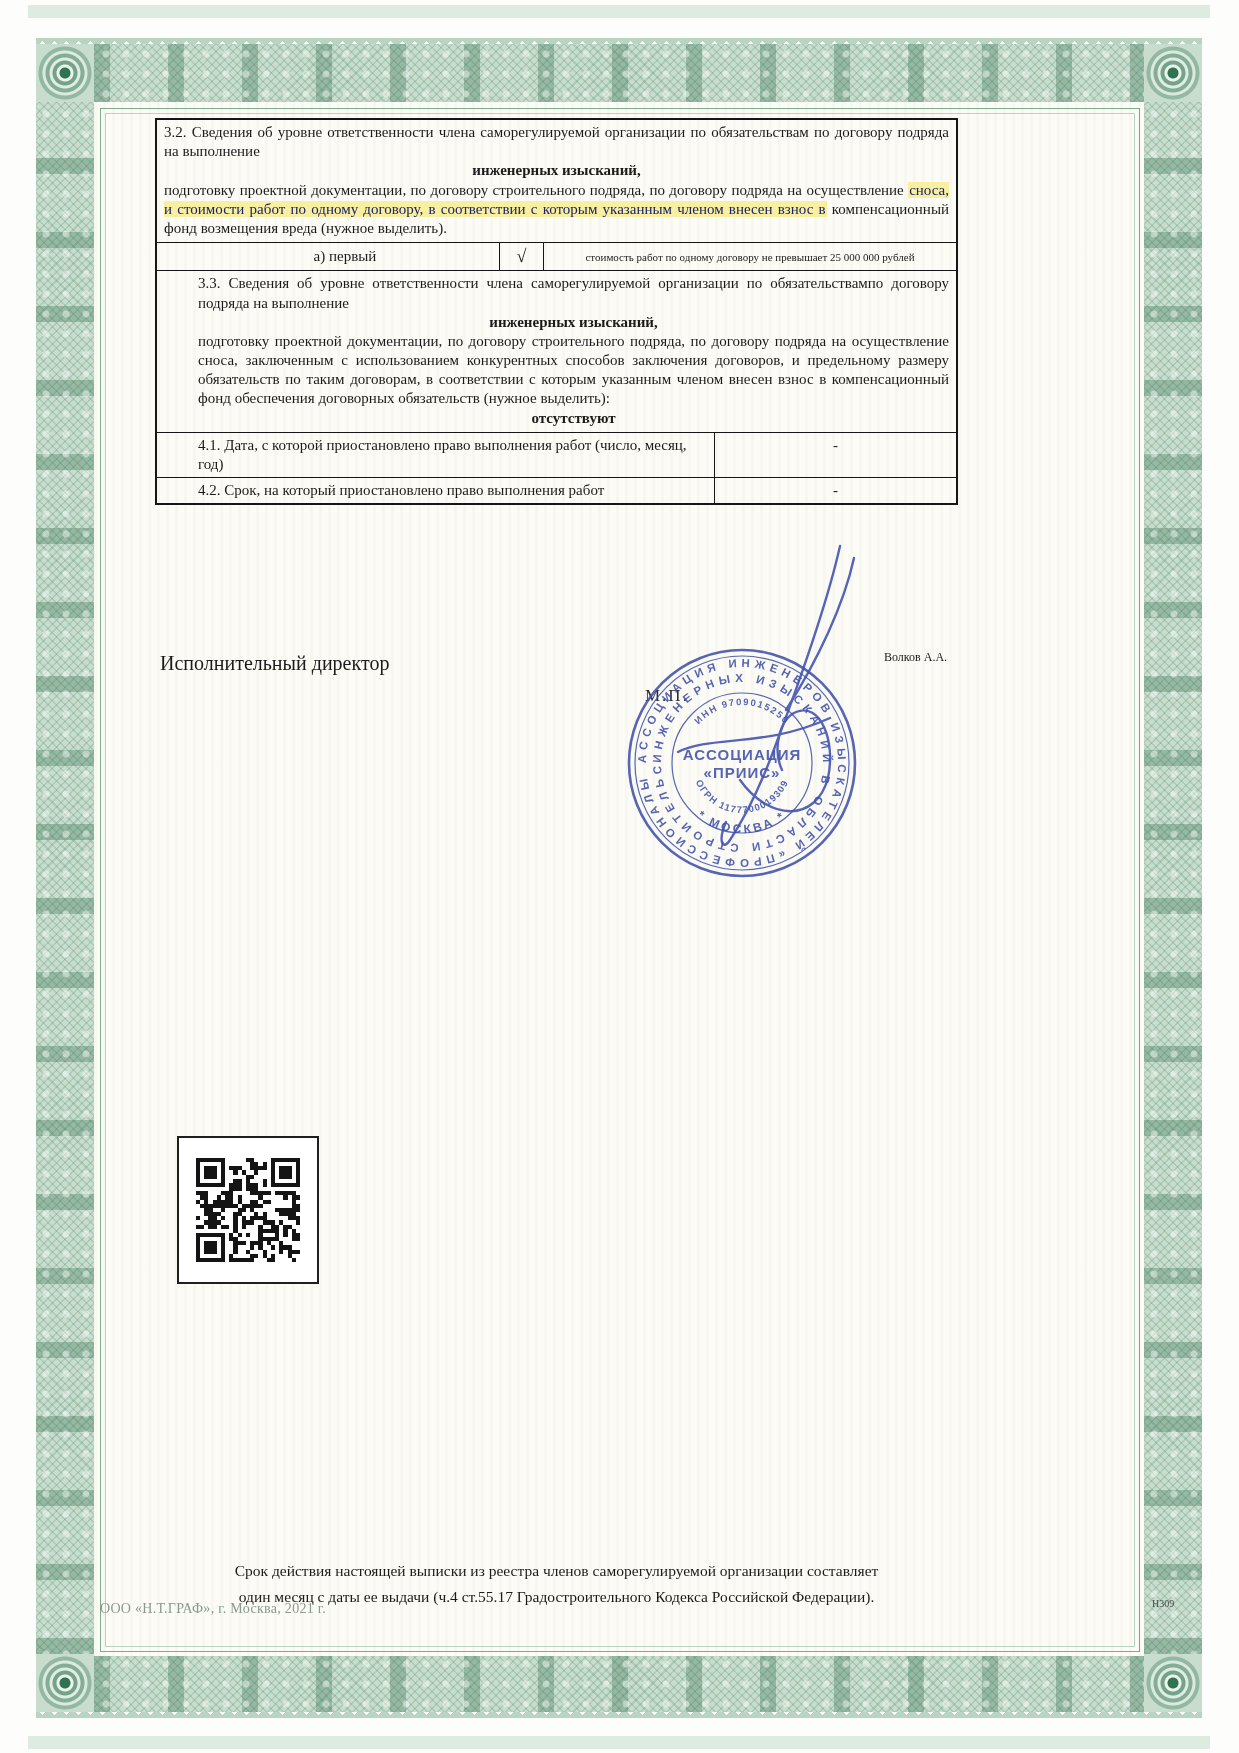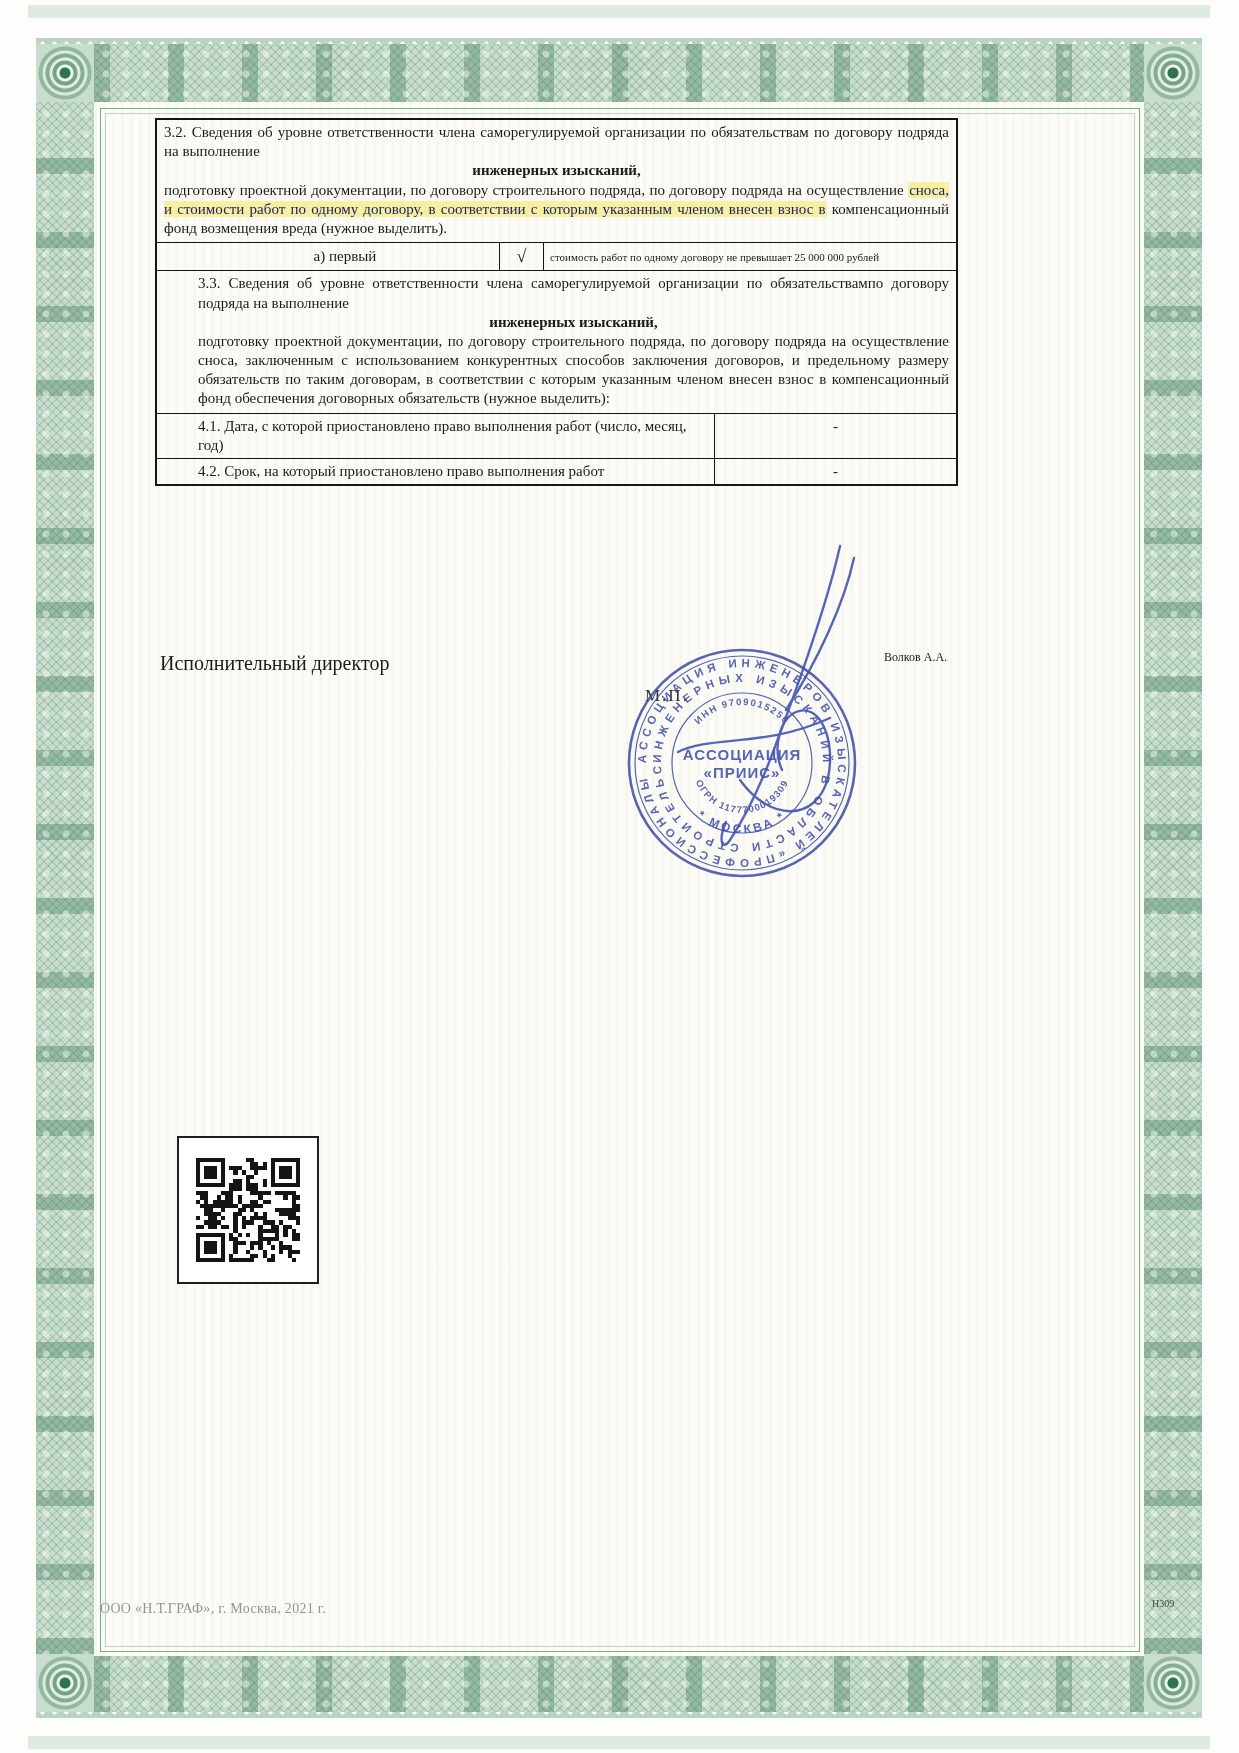--- a/index.html
+++ b/index.html
@@ -64,21 +64,21 @@
     border:2px solid #161616; box-sizing:border-box;
     font-size:15px; line-height:1.28;
   }
   .tcell{padding:3px 7px 4px 7px;}
   .center-bold{text-align:center; font-weight:bold;}
   .just{text-align:justify;}
   mark.hl{background:#f8efa0; color:#1a2468; padding:0 1px;}
   .trow{border-top:1.8px solid #161616; display:flex; box-sizing:border-box;padding-left:34px;}
   .level-label{width:309px; text-align:center; border-right:1.6px solid #161616; padding:4px 6px; box-sizing:border-box;}
   .level-check{width:44px; text-align:center; border-right:1.6px solid #161616; padding:2px 0; font-size:18px; box-sizing:border-box;}
-  .level-note{flex:1; font-size:11px; padding:7px 6px 2px 6px; box-sizing:border-box;}
+  .level-note{flex:1; text-align:center; font-size:11px; padding:7px 6px 2px 6px; box-sizing:border-box;}
   .sec4-title{font-weight:bold; font-size:19px; line-height:1.24; padding:5px 8px 7px 8px;}
   .vrow-label{width:524px; border-right:1.6px solid #161616; padding:3px 7px; box-sizing:border-box;}
   .vrow-value{flex:1; text-align:center; padding:3px 7px; box-sizing:border-box;}
   
   .director{position:absolute; left:160px; top:652px; font-size:20px;}
   .sig-name{position:absolute; left:884px; top:650px; font-size:12px;}
   .mp{position:absolute; left:645px; top:686px; font-size:17px; letter-spacing:2px; color:#2e2e2e;}
   .stamp-svg{position:absolute; left:588px; top:538px; width:430px; height:370px;}
   
   .qr-box{
@@ -128,20 +128,21 @@
       <div class="level-label">а) первый</div>
       <div class="level-check">√</div>
       <div class="level-note">стоимость работ по одному договору не превышает 25 000 000 рублей</div>
     </div>
 
     <div class="trow" style="display:block;">
       <div class="tcell">
         <div class="just">3.3. Сведения об уровне ответственности члена саморегулируемой организации по обязательствампо договору подряда на выполнение</div>
         <div class="center-bold">инженерных изысканий,</div>
         <div class="just">подготовку проектной документации, по договору строительного подряда, по договору подряда на осуществление сноса, заключенным с использованием конкурентных способов заключения договоров, и предельному размеру обязательств по таким договорам, в соответствии с которым указанным членом внесен взнос в компенсационный фонд обеспечения договорных обязательств (нужное выделить):</div>
+        <div class="center-bold">отсутствуют</div>
       </div>
     </div>
 
 
     <div class="trow">
       <div class="vrow-label">4.1. Дата, с которой приостановлено право выполнения работ (число, месяц, год)</div>
       <div class="vrow-value">-</div>
     </div>
     <div class="trow">
       <div class="vrow-label">4.2. Срок, на который приостановлено право выполнения работ</div>
@@ -411,16 +412,20 @@
           <rect x="18" y="0" width="7" height="7" fill="#141414"></rect>
           <rect x="19" y="1" width="5" height="5" fill="#ffffff"></rect>
           <rect x="20" y="2" width="3" height="3" fill="#141414"></rect>
           <rect x="0" y="18" width="7" height="7" fill="#141414"></rect>
           <rect x="1" y="19" width="5" height="5" fill="#ffffff"></rect>
           <rect x="2" y="20" width="3" height="3" fill="#141414"></rect>
         </g>
     </svg>
   </div>
 
+  <div class="footer">
+    <div>Срок действия настоящей выписки из реестра членов саморегулируемой организации составляет</div>
+    <div>один месяц с даты ее выдачи (ч.4 ст.55.17 Градостроительного Кодекса Российской Федерации).</div>
+  </div>
   <div class="printer-credit">ООО «Н.Т.ГРАФ», г. Москва, 2021 г.</div>
   <div class="form-code">Н309</div>
 
 </div>
 
 </body></html>

